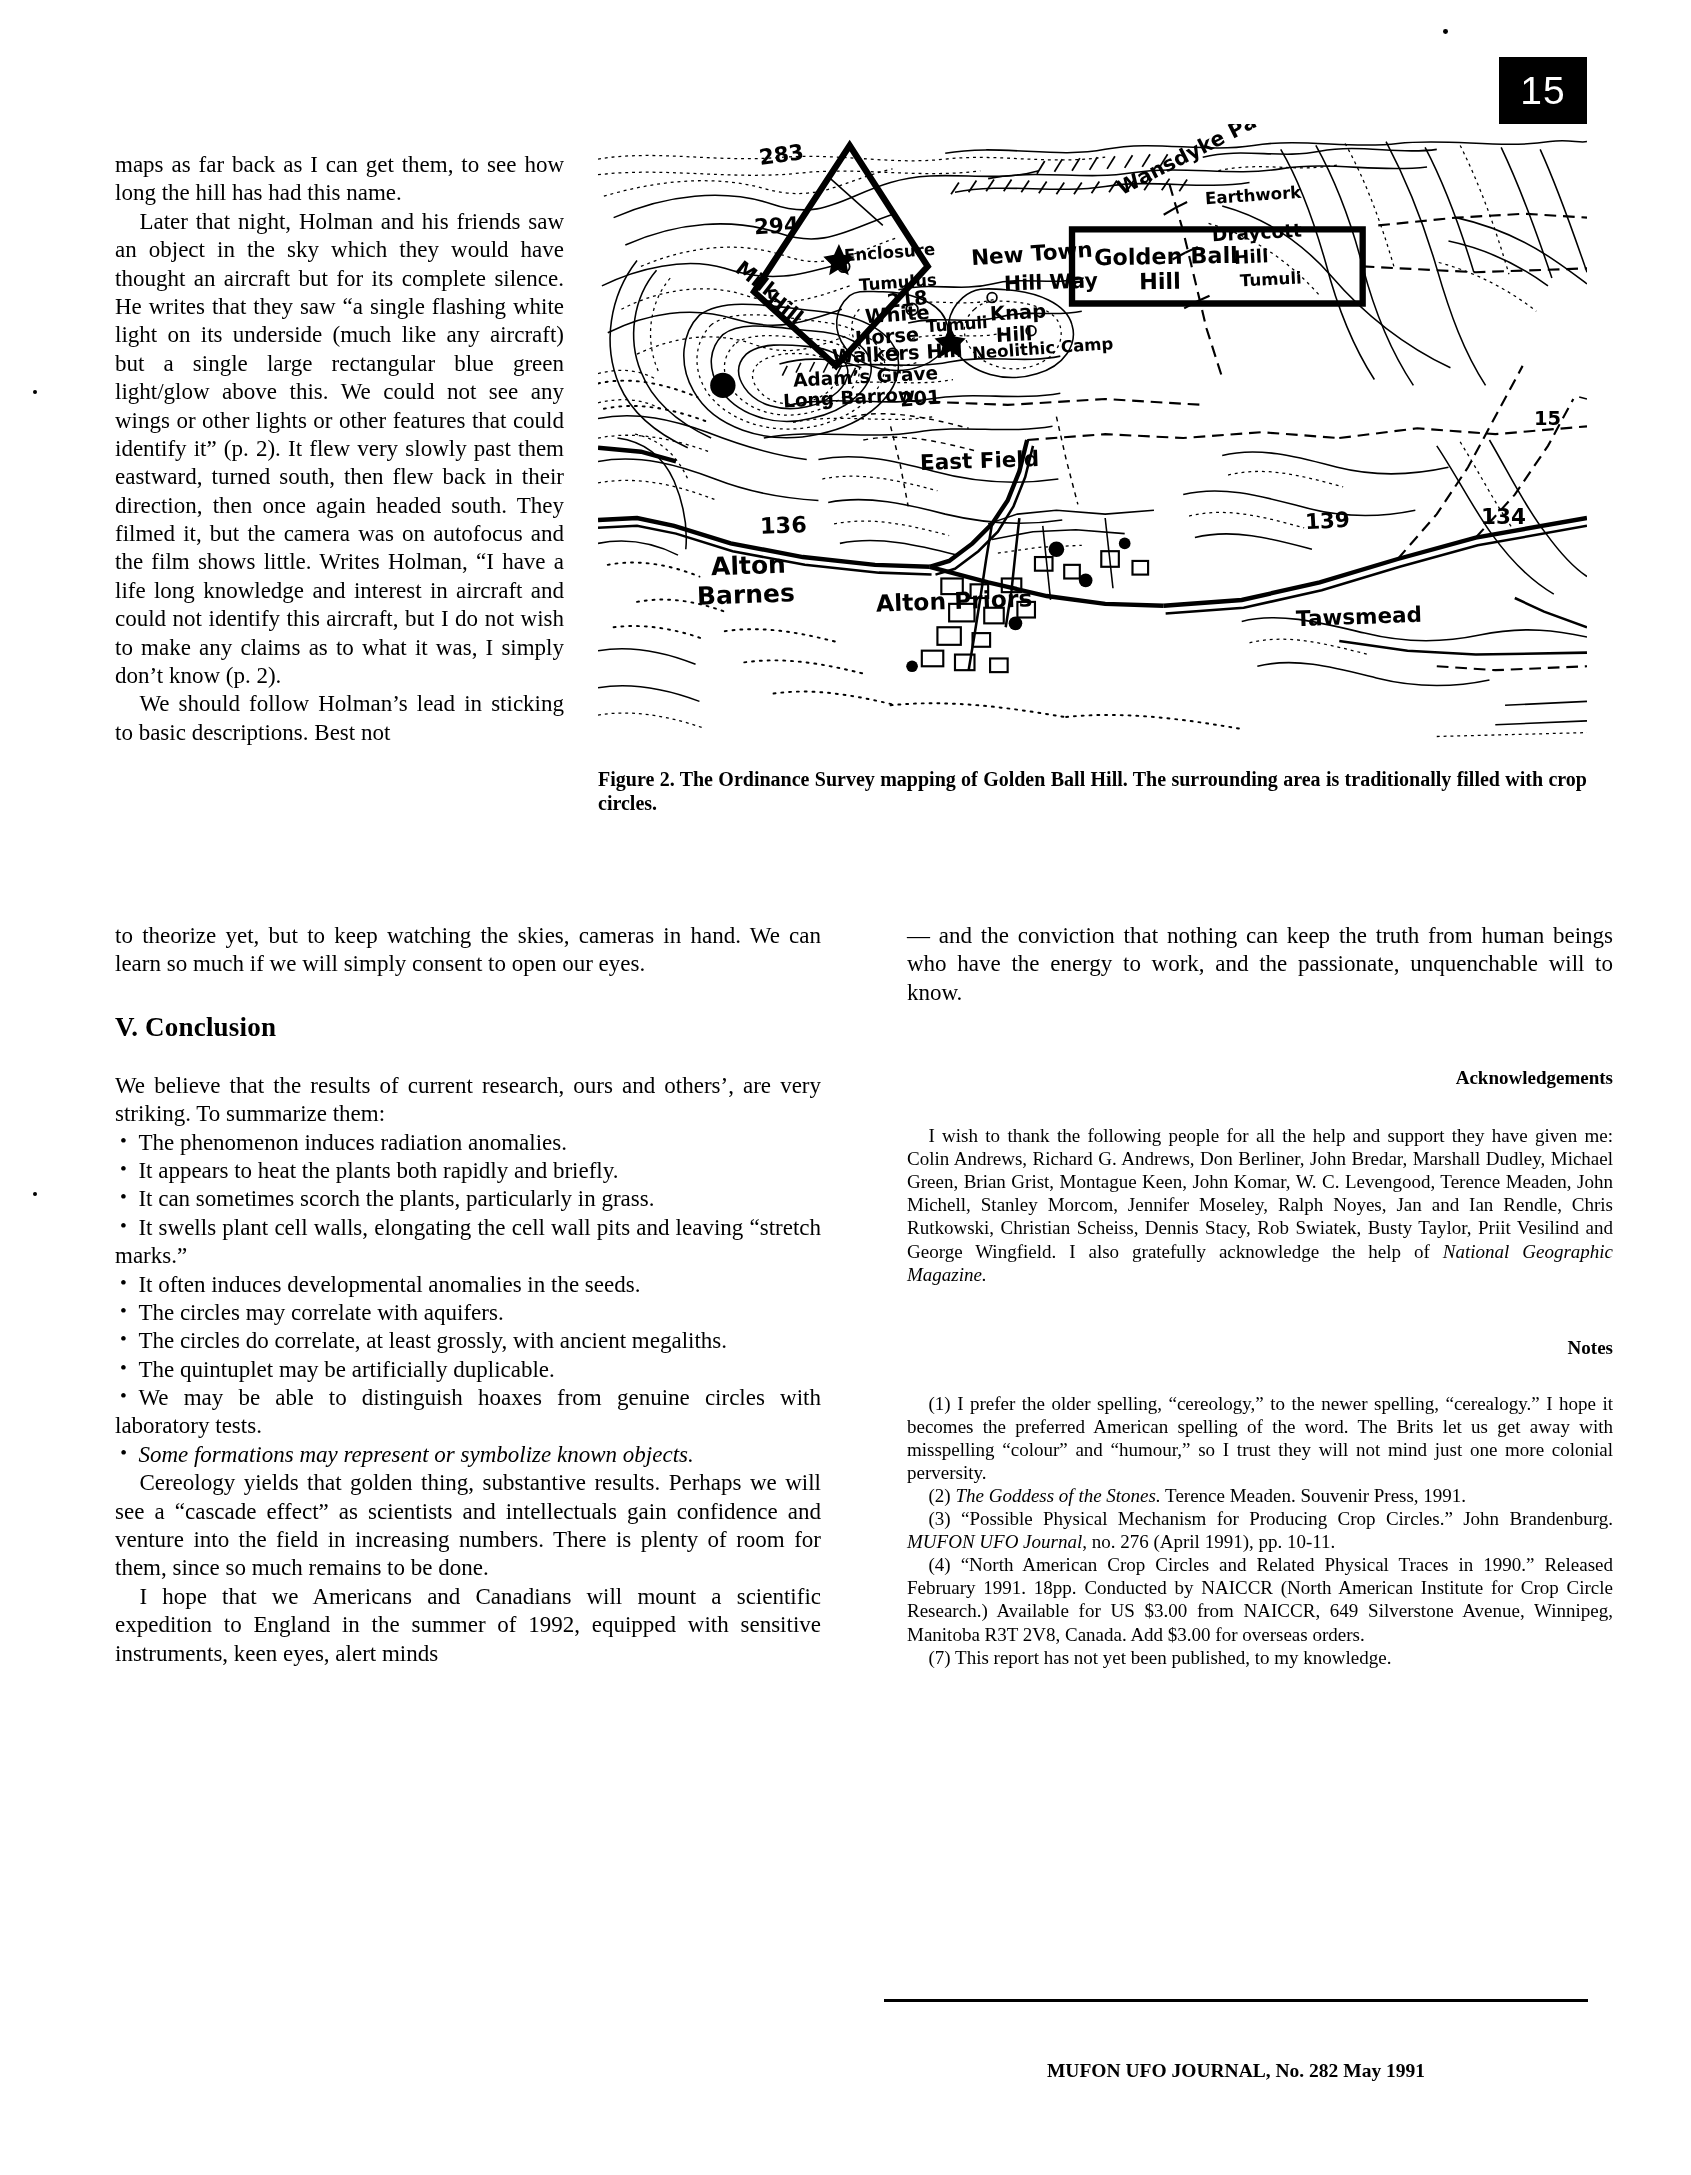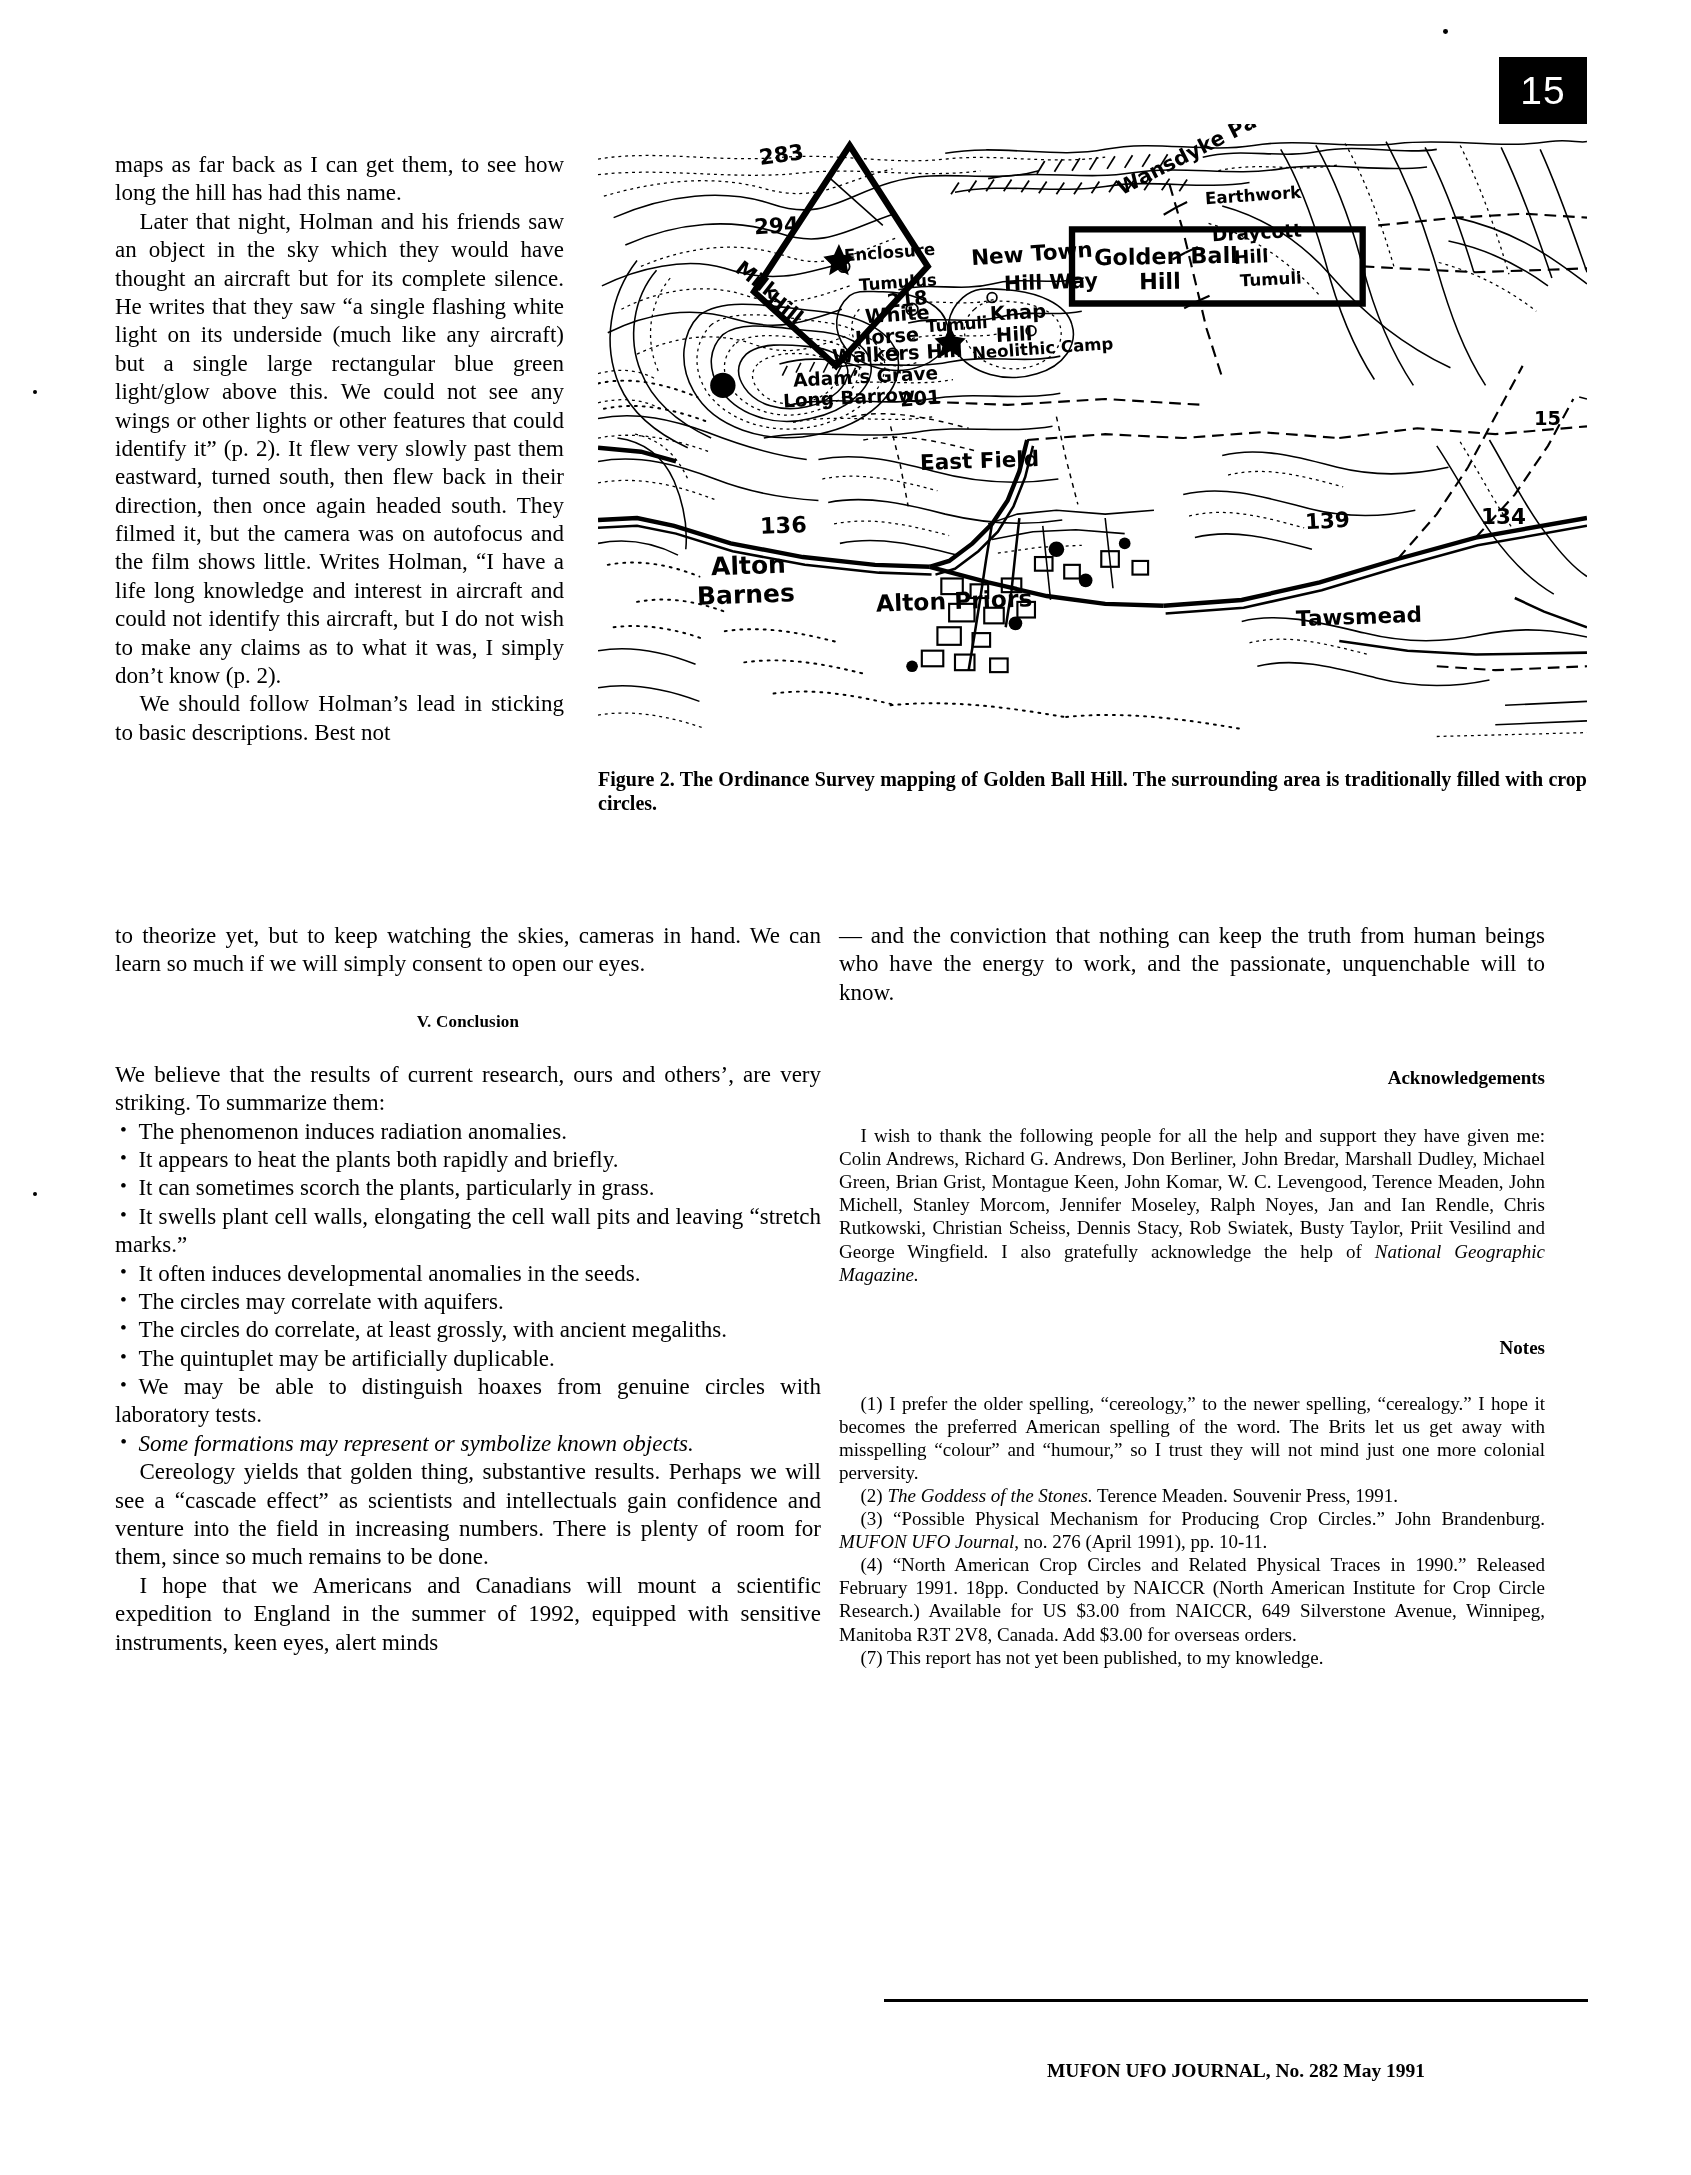--- a/index.html
+++ b/index.html
@@ -101,37 +101,37 @@
   }
   .col {
     position: absolute;
     top: 0;
   }
   #col-left {
     left: 0;
     width: 706px;
   }
   #col-right {
-    left: 724px;
+    left: 792px;
     width: 706px;
   }
 
   .body-text {
     font-size: 23px;
     line-height: 1.235;
     text-align: justify;
   }
   .body-text p { margin: 0; }
   .body-text p.indent { text-indent: 24.4px; }
 
   h2.section-head {
-    font-size: 17px;
+    font-size: 27px;
     font-weight: 700;
     margin: 33px 0 29px 0;
-    text-align: center;
+    text-align: left;
     letter-spacing: 0.2px;
   }
 
   ul.bullets {
     list-style: none;
     margin: 0;
     padding: 0;
   }
   ul.bullets li {
     position: relative;

